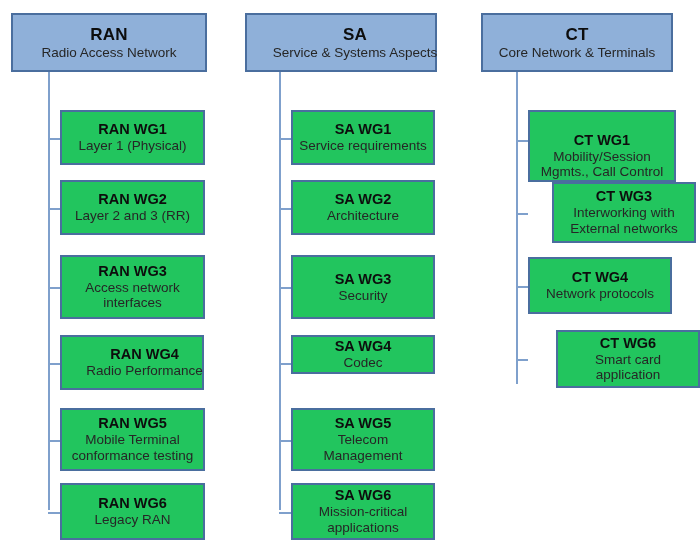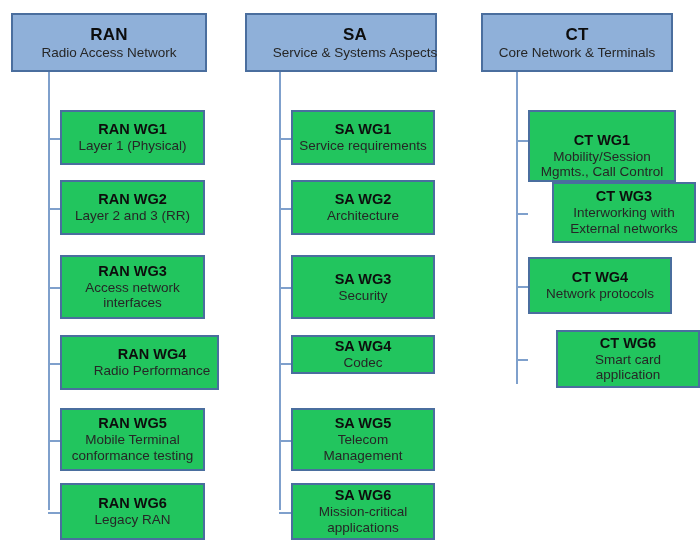--- a/index.html
+++ b/index.html
@@ -117,21 +117,21 @@
         <div class="wg-title">RAN WG2</div>
         <div class="wg-sub">Layer 2 and 3 (RR)</div>
       </div>
       <div class="branch" style="left: 48px; top: 287px; width: 12px;"></div>
       <div class="wg-box" style="left: 60px; top: 255px; width: 145px; height: 64px;">
         <div class="wg-title">RAN WG3</div>
         <div class="wg-sub">Access network</div>
         <div class="wg-sub">interfaces</div>
       </div>
       <div class="branch" style="left: 48px; top: 363px; width: 12px;"></div>
-      <div class="wg-box" style="left: 60px; top: 335px; width: 159px; height: 55px; padding-left: 25px;">
+      <div class="wg-box" style="left: 60px; top: 335px; width: 144px; height: 55px; padding-left: 25px;">
         <div class="wg-title">RAN WG4</div>
         <div class="wg-sub">Radio Performance</div>
       </div>
       <div class="branch" style="left: 48px; top: 440px; width: 12px;"></div>
       <div class="wg-box" style="left: 60px; top: 408px; width: 145px; height: 63px;">
         <div class="wg-title">RAN WG5</div>
         <div class="wg-sub">Mobile Terminal</div>
         <div class="wg-sub">conformance testing</div>
       </div>
       <div class="branch" style="left: 48px; top: 512px; width: 12px;"></div>

